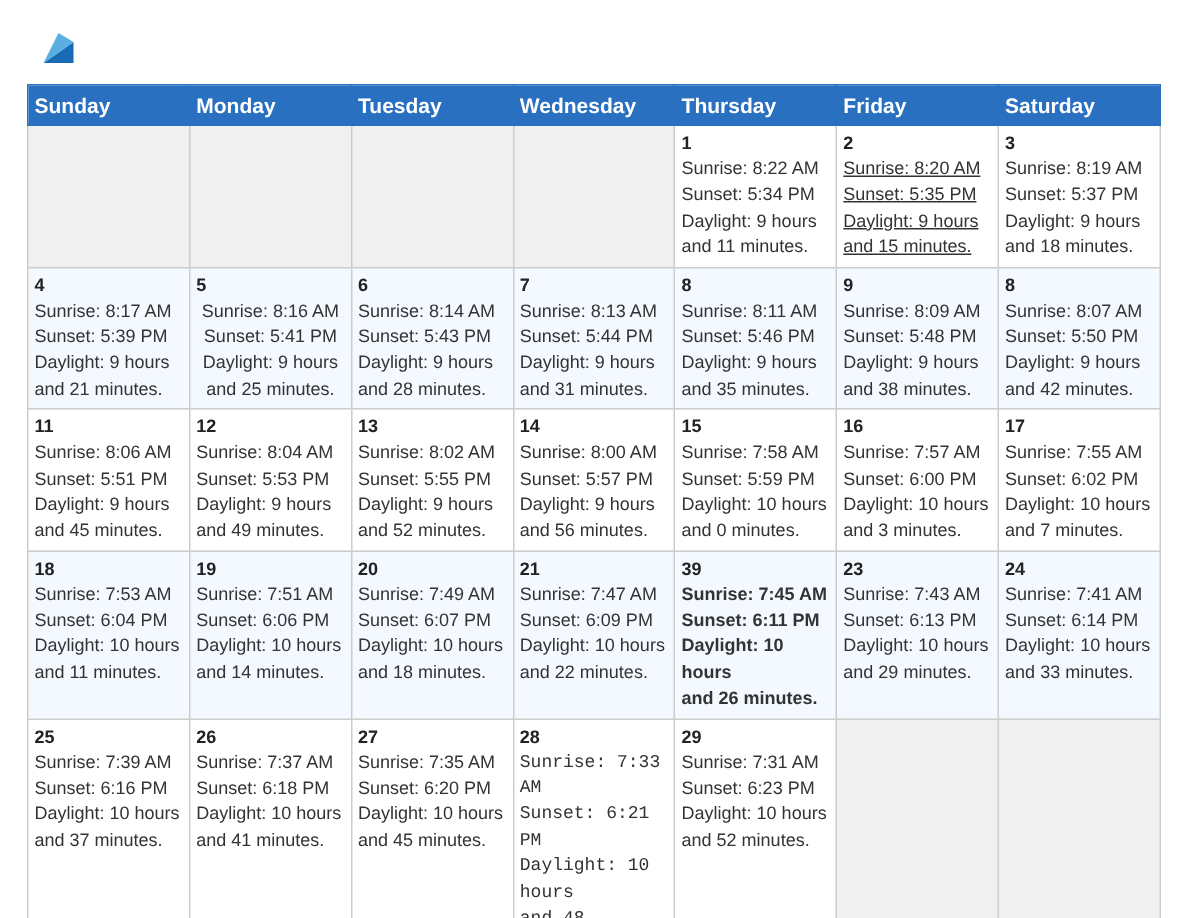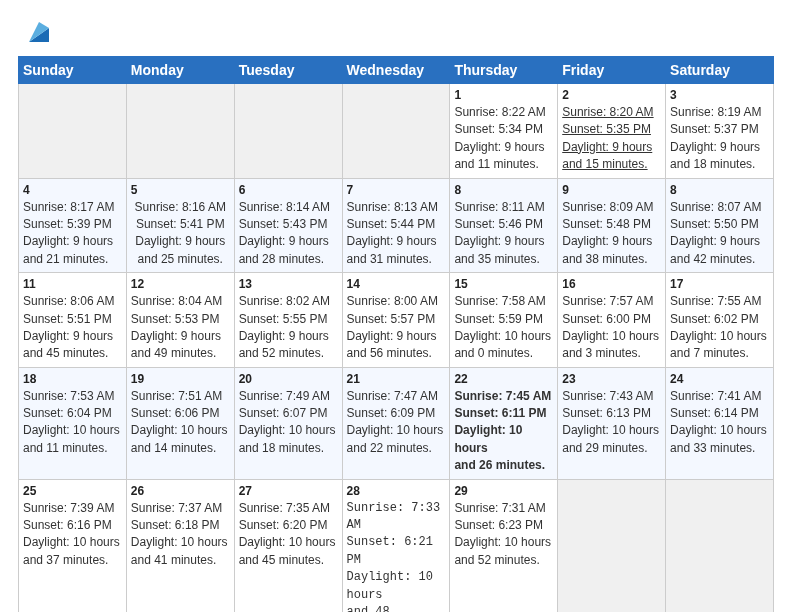--- a/index.html
+++ b/index.html
@@ -265,21 +265,21 @@
 and 18 minutes.</div>
           </td>
           <td>
             <div class="day-num">21</div>
             <div class="day-info" style="white-space: pre-line;">Sunrise: 7:47 AM
 Sunset: 6:09 PM
 Daylight: 10 hours
 and 22 minutes.</div>
           </td>
           <td>
-            <div class="day-num">22</div>
+            <div class="day-num">39</div>
             <div class="day-info" style="white-space: pre-line; font-weight: bold;">Sunrise: 7:45 AM
 Sunset: 6:11 PM
 Daylight: 10 hours
 and 26 minutes.</div>
           </td>
           <td>
             <div class="day-num">23</div>
             <div class="day-info" style="white-space: pre-line;">Sunrise: 7:43 AM
 Sunset: 6:13 PM
 Daylight: 10 hours

